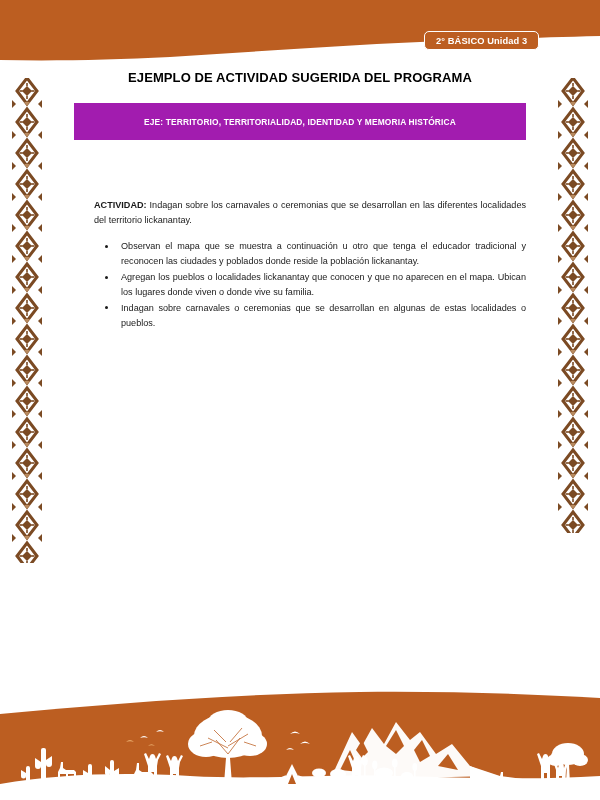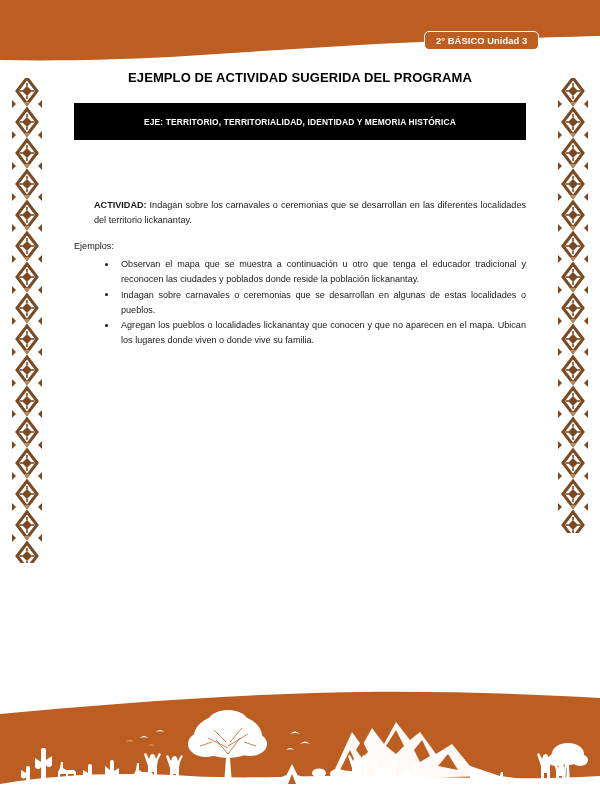--- a/index.html
+++ b/index.html
@@ -80,21 +80,21 @@
     font-size: 13px;
     font-weight: bold;
     color: #000000;
     letter-spacing: 0.1px;
     margin-bottom: 18px;
   }
 
   .axis-banner {
     width: 452px;
     height: 37px;
-    background: #000000;
+    background: #a21caf;
     display: flex;
     align-items: center;
     justify-content: center;
     margin-bottom: 0;
   }
   .axis-banner-text {
     color: #ffffff;
     font-size: 8.4px;
     font-weight: bold;
     letter-spacing: 0.15px;
@@ -264,26 +264,25 @@
       <span class="axis-banner-text">EJE: TERRITORIO, TERRITORIALIDAD, IDENTIDAD Y MEMORIA HISTÓRICA</span>
     </div>
   </div>
 
   <div class="body-area">
 
     <p class="activity-para">
       <span class="lead">ACTIVIDAD:</span><span> Indagan sobre los carnavales o ceremonias que se desarrollan en las diferentes localidades del territorio lickanantay.</span>
     </p>
 
-    <p class="examples-label">Ejemplos:</p>
 
     <ul class="bullet-list">
       <li>Observan el mapa que se muestra a continuación u otro que tenga el educador tradicional y reconocen las ciudades y poblados donde reside la población lickanantay.</li>
+      <li>Agregan los pueblos o localidades lickanantay que conocen y que no aparecen en el mapa. Ubican los lugares donde viven o donde vive su familia.</li>
       <li>Indagan sobre carnavales o ceremonias que se desarrollan en algunas de estas localidades o pueblos.</li>
-      <li>Agregan los pueblos o localidades lickanantay que conocen y que no aparecen en el mapa. Ubican los lugares donde viven o donde vive su familia.</li>
     </ul>
   </div>
 
   <div class="footer-scene">
     <svg viewBox="0 0 600 112" xmlns="http://www.w3.org/2000/svg" preserveAspectRatio="none">
 
       <path d="M0,26 C110,16 230,6 360,4 C450,3 530,6 600,10 L600,112 L0,112 Z" fill="#BC5E21"></path>
 
       <g fill="#ffffff">
 

